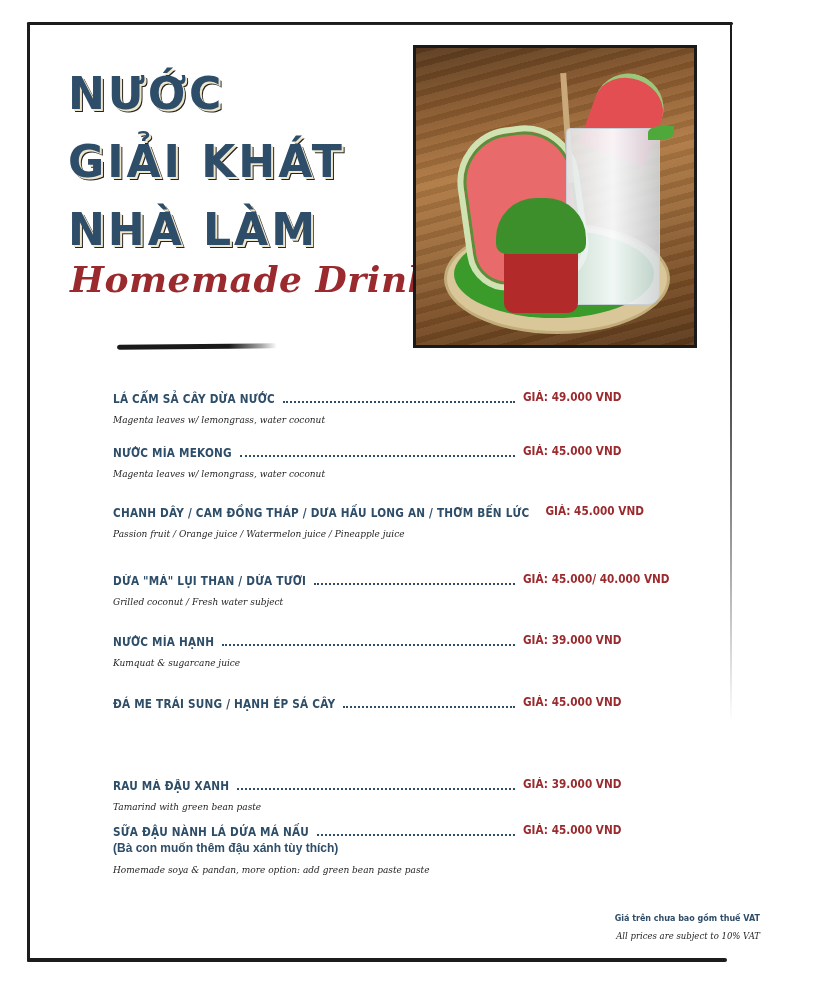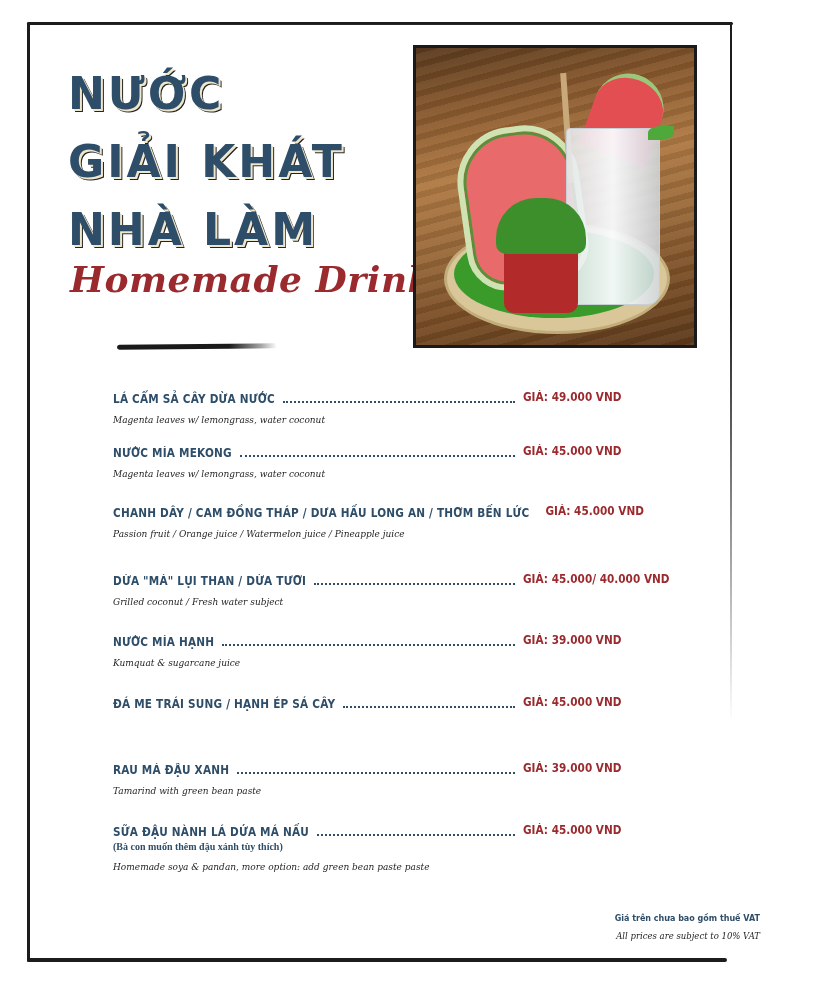--- a/index.html
+++ b/index.html
@@ -38,21 +38,21 @@
   .jar-lid { position:absolute; left:80px; top:150px; width:90px; height:56px; background:#3d8f2c; border-radius:40px 40px 10px 10px; }
 
   
   .menu { position:absolute; left:113px; top:0; width:560px; }
   .item { position:absolute; left:0; width:560px; }
   .row { display:flex; align-items:flex-end; height:14px; }
   .name { color:#2e4d68; font-family:"DejaVu Sans", sans-serif; font-weight:bold; font-size:10.5px; letter-spacing:0.2px; white-space:nowrap; transform:scaleY(1.1); }
   .dots { flex:1; margin:0 8px 0 8px; border-bottom:2px dotted #2e4d68; height:0; position:relative; top:-2px; }
   .price-wrap { width:150px; flex:0 0 auto; }
   .price { color:#9b2a2e; font-family:"DejaVu Sans", sans-serif; font-weight:bold; font-size:10.5px; white-space:nowrap; transform:scaleY(1.1); display:inline-block; }
-  .note { color:#2e4d68; font-family:Liberation Serif, serif; font-weight:bold; font-size:10px; margin-top:3px; white-space:nowrap; }
+  .note { color:#2e4d68; font-family:Liberation Sans, sans-serif; font-weight:bold; font-size:12px; margin-top:3px; white-space:nowrap; }
   .desc { color:#1e1e1e; font-family:"DejaVu Serif", serif; font-style:italic; font-size:9px; margin-top:10px; white-space:nowrap; }
 
   .vat { position:absolute; left:0; width:760px; text-align:right; }
   .vat-vn { top:914px; color:#2e4d68; font-family:"DejaVu Sans", sans-serif; font-weight:bold; font-size:8px; }
   .vat-en { top:931px; color:#1e1e1e; font-family:"DejaVu Serif", serif; font-style:italic; font-size:8.5px; }
 </style>
 </head>
 <body>
 
 <div>
@@ -130,21 +130,21 @@
     </div>
 
     <div class="item" style="top:696px">
       <div class="row">
         <span class="name">ĐÁ ME TRÁI SUNG / HẠNH ÉP SẢ CÂY</span>
         <span class="dots"></span>
         <span class="price-wrap"><span class="price">GIÁ: 45.000 VND</span></span>
       </div>
     </div>
 
-    <div class="item" style="top:762px">
+    <div class="item" style="top:778px">
       <div class="row">
         <span class="name">RAU MÁ ĐẬU XANH</span>
         <span class="dots"></span>
         <span class="price-wrap"><span class="price">GIÁ: 39.000 VND</span></span>
       </div>
       <div class="desc">Tamarind with green bean paste</div>
     </div>
 
     <div class="item" style="top:824px">
       <div class="row">

